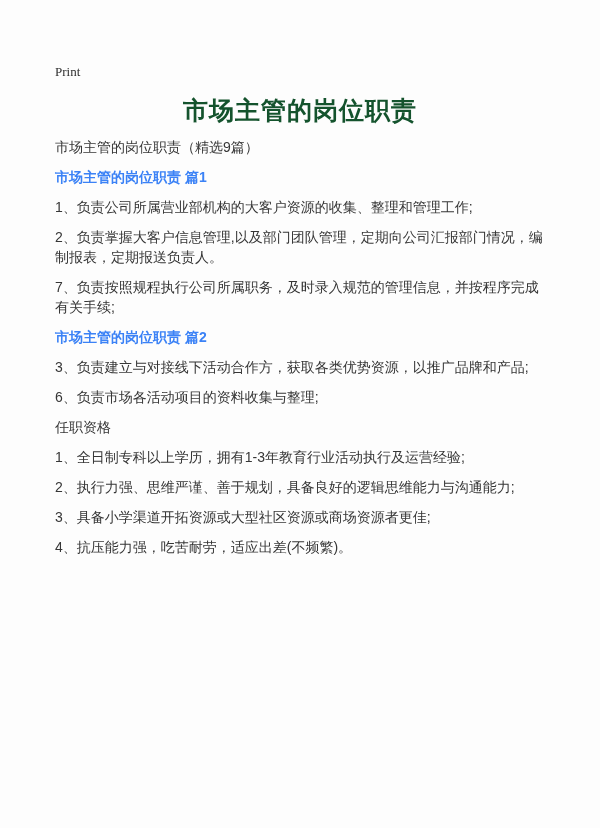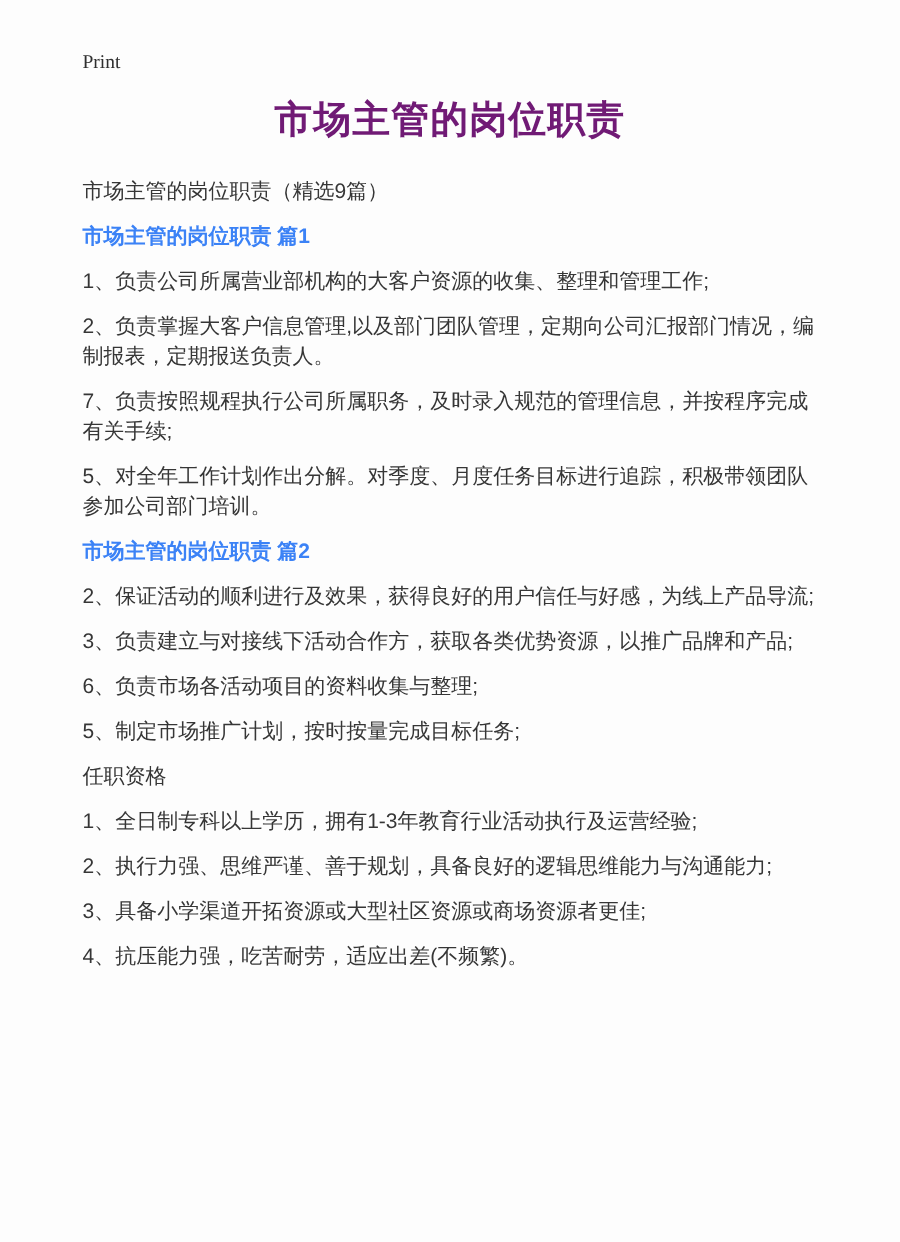--- a/index.html
+++ b/index.html
@@ -7,42 +7,42 @@
   body {
     width: 600px;
     height: 828px;
     overflow: hidden;
     font-family: "Liberation Sans", "DejaVu Sans", sans-serif;
     color: #363636;
   }
   .page {
     width: 600px;
     height: 828px;
-    padding: 32px 55px 0 55px;
+    padding: 62px 55px 0 55px;
     background: #fdfdfd;
   }
   .print-link {
     font-family: "Liberation Serif", "DejaVu Serif", serif;
     font-size: 13px;
     line-height: 16px;
     color: #2f2f2f;
     cursor: pointer;
     display: inline-block;
   }
   .doc-title {
     margin-top: 15px;
     text-align: center;
     font-size: 25px;
     line-height: 31px;
     font-weight: 700;
     letter-spacing: 1px;
-    color: #701a75;
+    color: #14532d;
   }
   .subtitle {
-    margin-top: 21px;
+    margin-top: 11px;
     font-size: 14px;
     line-height: 20px;
   }
   .section-heading {
     margin-top: 10px;
     font-size: 14px;
     line-height: 20px;
     font-weight: 700;
     color: #3b82f6;
   }
@@ -64,28 +64,25 @@
   <h1 class="doc-title">市场主管的岗位职责</h1>
 
   <p class="subtitle">市场主管的岗位职责（精选9篇）</p>
 
   
   <h2 class="section-heading">市场主管的岗位职责 篇1</h2>
 
   <p class="para">1、负责公司所属营业部机构的大客户资源的收集、整理和管理工作;</p>
   <p class="para">2、负责掌握大客户信息管理,以及部门团队管理，定期向公司汇报部门情况，编制报表，定期报送负责人。</p>
   <p class="para">7、负责按照规程执行公司所属职务，及时录入规范的管理信息，并按程序完成有关手续;</p>
-  <p class="para">5、对全年工作计划作出分解。对季度、月度任务目标进行追踪，积极带领团队参加公司部门培训。</p>
 
   
   <h2 class="section-heading">市场主管的岗位职责 篇2</h2>
 
-  <p class="para">2、保证活动的顺利进行及效果，获得良好的用户信任与好感，为线上产品导流;</p>
   <p class="para">3、负责建立与对接线下活动合作方，获取各类优势资源，以推广品牌和产品;</p>
   <p class="para">6、负责市场各活动项目的资料收集与整理;</p>
-  <p class="para">5、制定市场推广计划，按时按量完成目标任务;</p>
   <p class="para">任职资格</p>
   <p class="para">1、全日制专科以上学历，拥有1-3年教育行业活动执行及运营经验;</p>
   <p class="para">2、执行力强、思维严谨、善于规划，具备良好的逻辑思维能力与沟通能力;</p>
   <p class="para">3、具备小学渠道开拓资源或大型社区资源或商场资源者更佳;</p>
   <p class="para">4、抗压能力强，吃苦耐劳，适应出差(不频繁)。</p>
 
 </div>
 
 </body></html>

